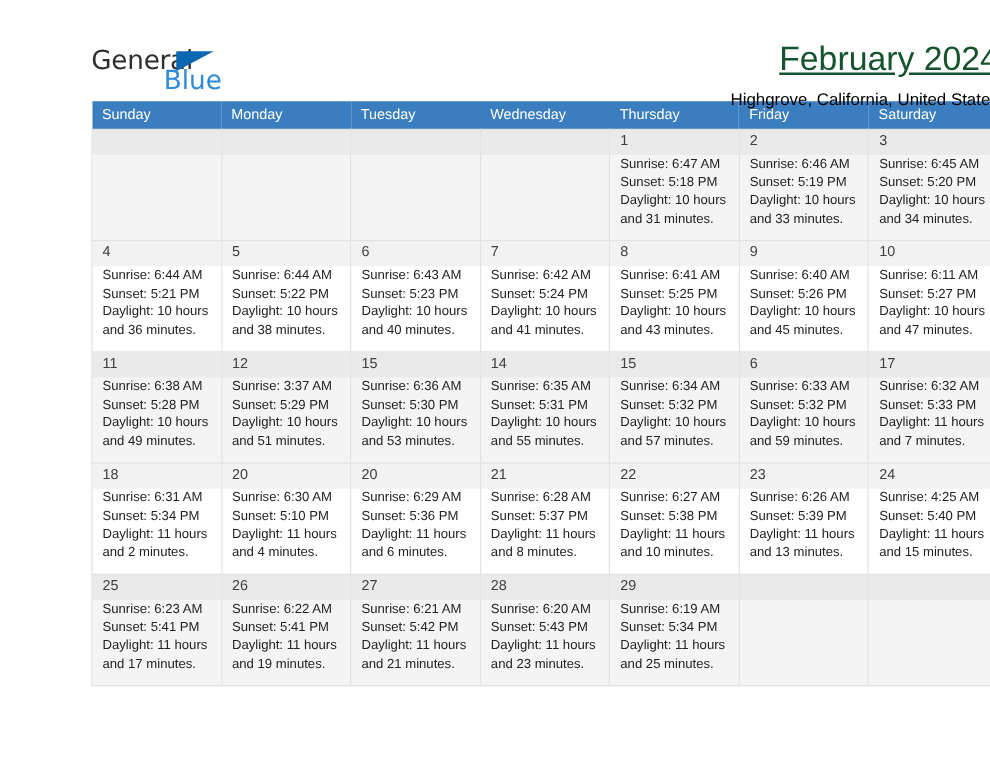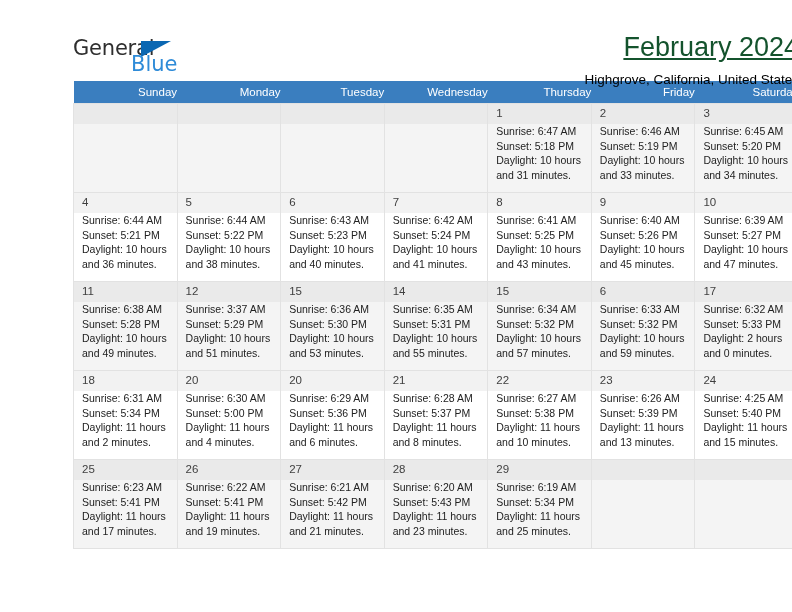--- a/index.html
+++ b/index.html
@@ -88,21 +88,21 @@
     margin-top: 11px;
     width: 726px;
     border-collapse: collapse;
     table-layout: fixed;
   }
   .calendar th {
     background: #3a7ebf;
     color: #ffffff;
     font-size: 11.5px;
     font-weight: normal;
-    text-align: right;
+    text-align: left;
     padding: 5px 0 5px 8px;
     height: 19px;
     box-sizing: border-box;
   }
   .calendar td {
     vertical-align: top;
     border: 1px solid #e2e2e2;
     height: 89px;
     padding: 0;
     box-sizing: border-box;
@@ -280,21 +280,21 @@
                 <div>Sunrise: 6:40 AM</div>
                 <div>Sunset: 5:26 PM</div>
                 <div class="daylight">Daylight: 10 hours and 45 minutes.</div>
               </div>
             </div>
           </td>
           <td>
             <div class="cell">
               <div class="daynum">10</div>
               <div class="cell-body">
-                <div>Sunrise: 6:39 AM</div>
+                <div>Sunrise: 6:11 AM</div>
                 <div>Sunset: 5:27 PM</div>
                 <div class="daylight">Daylight: 10 hours and 47 minutes.</div>
               </div>
             </div>
           </td>
         </tr>
         <tr class="shaded">
           <td>
             <div class="cell">
               <div class="daynum">11</div>
@@ -354,42 +354,42 @@
                 <div class="daylight">Daylight: 10 hours and 59 minutes.</div>
               </div>
             </div>
           </td>
           <td>
             <div class="cell">
               <div class="daynum">17</div>
               <div class="cell-body">
                 <div>Sunrise: 6:32 AM</div>
                 <div>Sunset: 5:33 PM</div>
-                <div class="daylight">Daylight: 2 hours and 0 minutes.</div>
+                <div class="daylight">Daylight: 11 hours and 7 minutes.</div>
               </div>
             </div>
           </td>
         </tr>
         <tr class="plain">
           <td>
             <div class="cell">
               <div class="daynum">18</div>
               <div class="cell-body">
                 <div>Sunrise: 6:31 AM</div>
                 <div>Sunset: 5:34 PM</div>
                 <div class="daylight">Daylight: 11 hours and 2 minutes.</div>
               </div>
             </div>
           </td>
           <td>
             <div class="cell">
               <div class="daynum">20</div>
               <div class="cell-body">
                 <div>Sunrise: 6:30 AM</div>
-                <div>Sunset: 5:00 PM</div>
+                <div>Sunset: 5:10 PM</div>
                 <div class="daylight">Daylight: 11 hours and 4 minutes.</div>
               </div>
             </div>
           </td>
           <td>
             <div class="cell">
               <div class="daynum">20</div>
               <div class="cell-body">
                 <div>Sunrise: 6:29 AM</div>
                 <div>Sunset: 5:36 PM</div>

